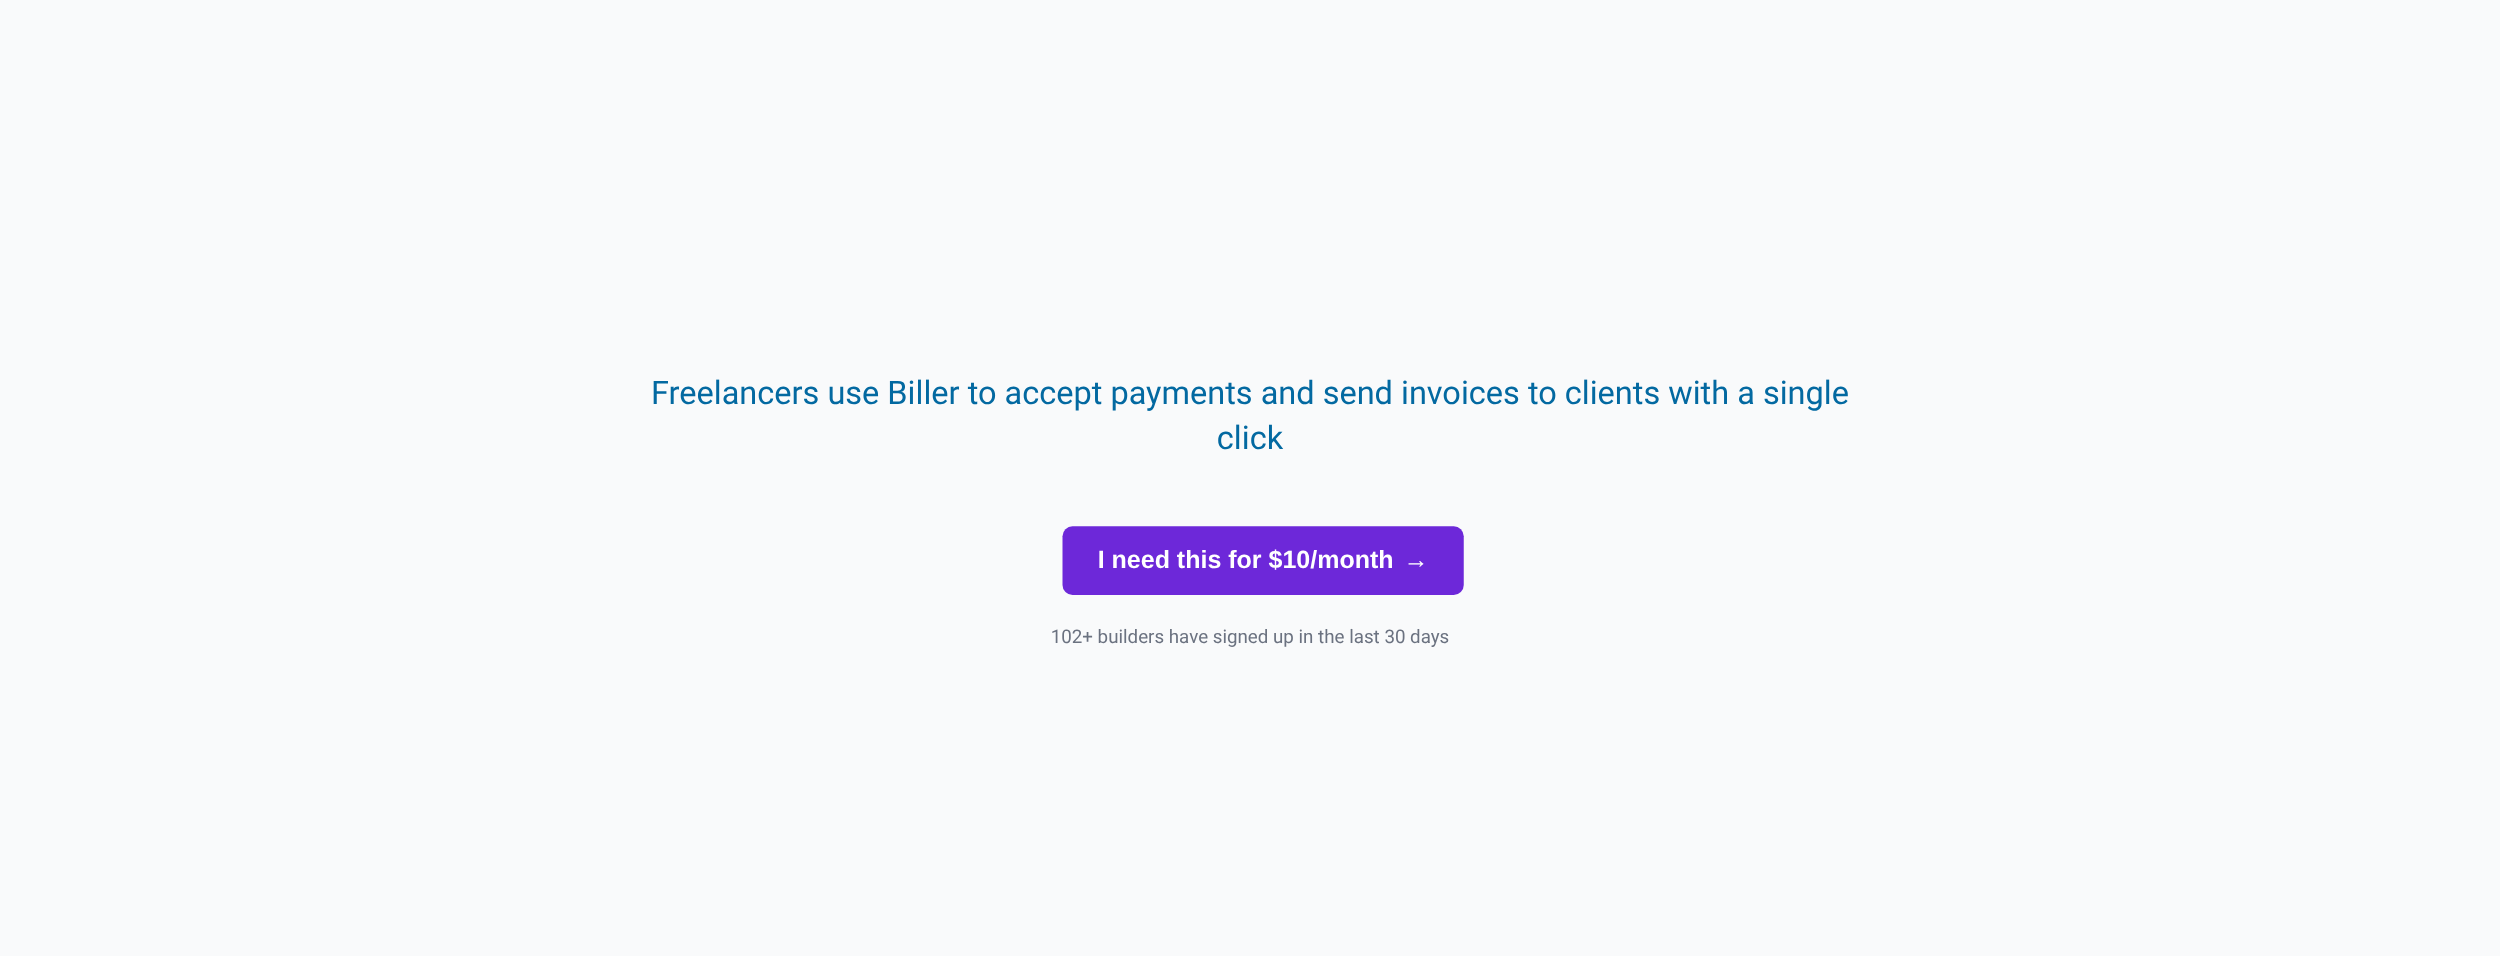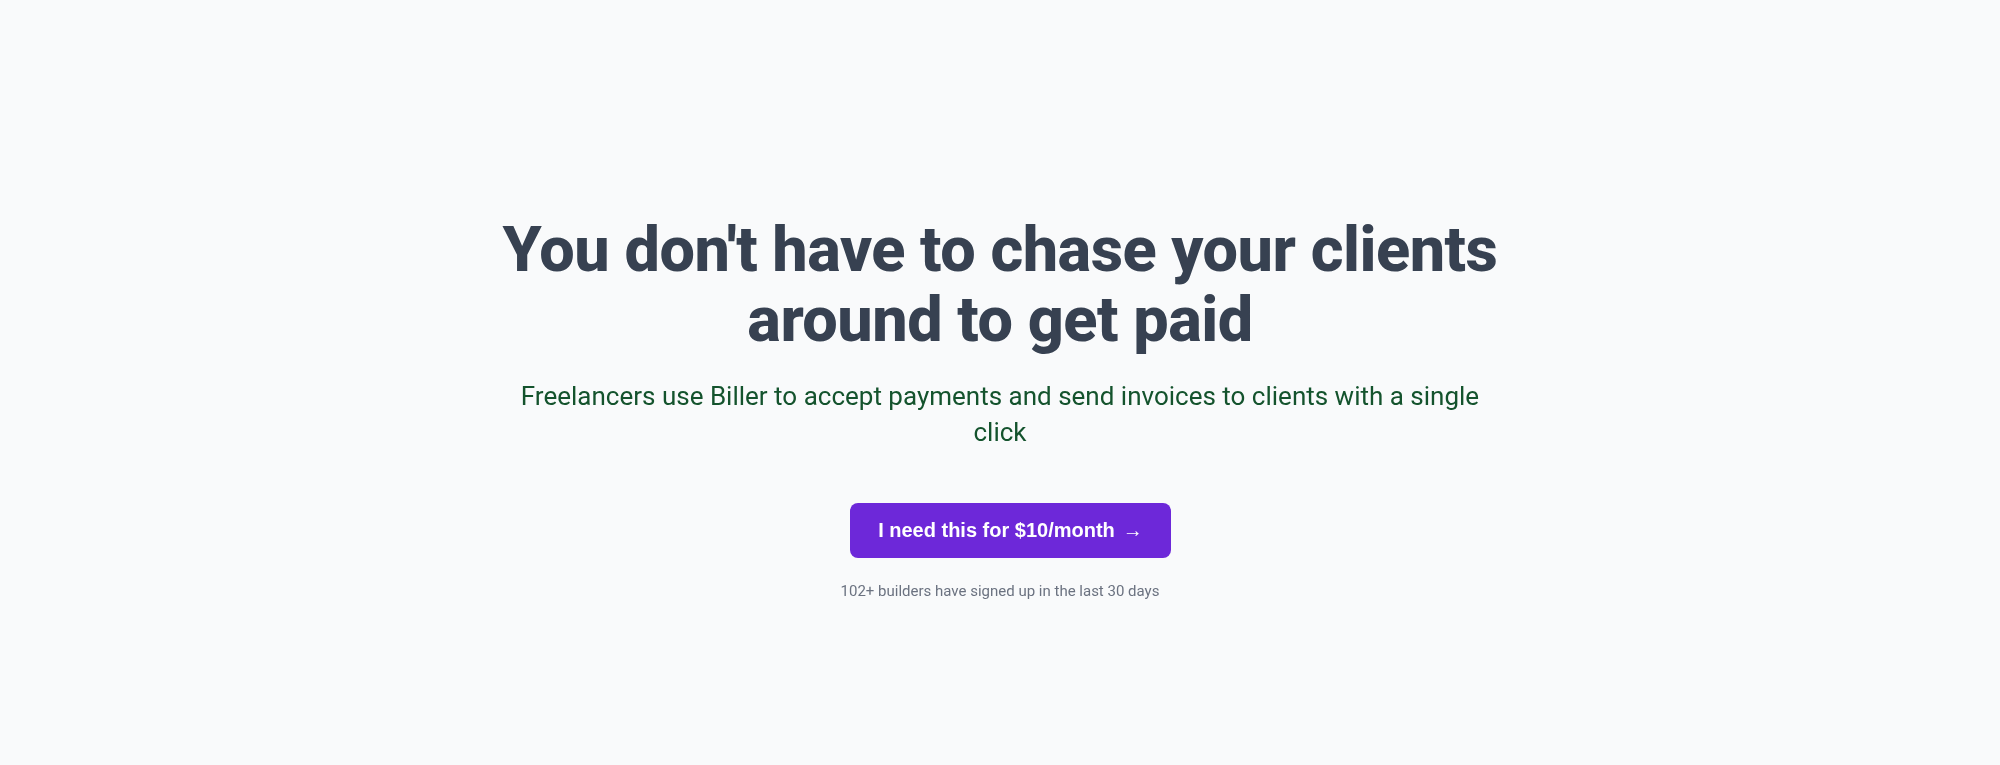--- a/index.html
+++ b/index.html
@@ -32,21 +32,21 @@
       font-weight: 800;
       color: #374151;
       line-height: 1.1;
       margin-bottom: 24px;
       letter-spacing: -0.5px;
     }
     
     .subheadline {
       font-size: 26px;
       font-weight: 400;
-      color: #14532d;
+      color: #0369a1;
       line-height: 1.4;
       margin-bottom: 52px;
       max-width: 1000px;
     }
     
     .cta-button {
       background-color: #6d28d9;
       color: #ffffff;
       font-size: 20px;
       font-weight: 700;
@@ -68,20 +68,19 @@
     .social-proof {
       font-size: 15px;
       font-weight: 400;
       color: #6b7280;
     }
   </style>
 </head>
 <body>
 
 <div class="hero">
-  <h1 class="headline">You don't have to chase your clients around to get paid</h1>
   <p class="subheadline">Freelancers use Biller to accept payments and send invoices to clients with a single click</p>
   <button class="cta-button">
     <span>I need this for $10/month</span>
     <span class="arrow-icon">→</span>
   </button>
   <p class="social-proof">102+ builders have signed up in the last 30 days</p>
 </div>
 
 </body></html>

